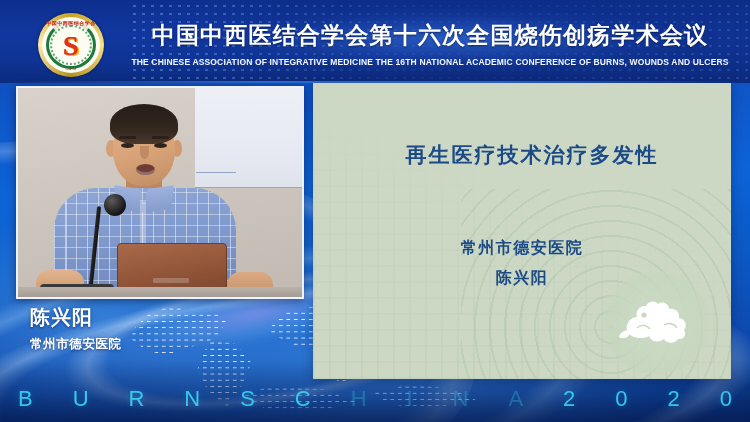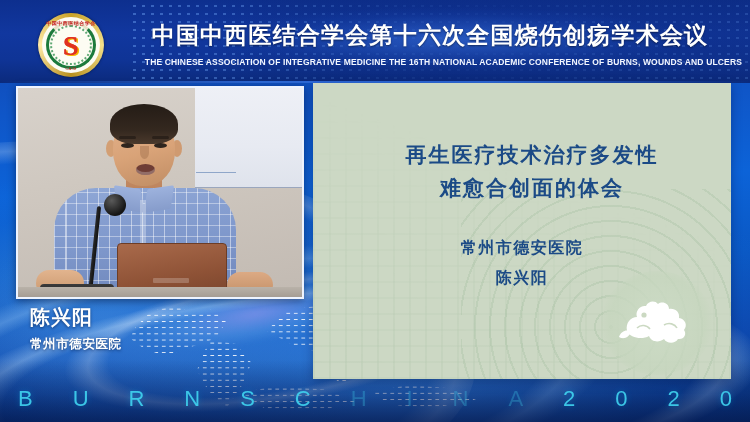--- a/index.html
+++ b/index.html
@@ -55,21 +55,21 @@
     font-size:4px; color:#b01818; letter-spacing:.3px; white-space:nowrap; }
 
   #hdr-cn {
     position:absolute; left:0; right:8px; top:20px; text-align:center;
     font-family:"DejaVu Sans","Liberation Sans",sans-serif;
     font-size:23px; font-weight:bold; color:#ffffff; letter-spacing:1.2px;
     text-shadow:0 1px 2px rgba(0,0,0,0.45);
     padding-left:118px;
   }
   #hdr-en {
-    position:absolute; left:0; right:8px; top:57px; text-align:right;
+    position:absolute; left:0; right:8px; top:57px; text-align:center;
     font-size:8.5px; font-weight:bold; color:#f2f6ff; letter-spacing:0.15px;
     padding-left:118px; white-space:nowrap;
   }
 
   
   #worldmap { position:absolute; left:130px; top:300px; width:560px; height:122px; opacity:.95; }
   .wm-blob { position:absolute;
     background-image:radial-gradient(ellipse 2.2px 1.4px at 50% 50%, rgba(255,255,255,0.95) 0 65%, rgba(255,255,255,0) 66%);
     background-size:7.5px 6.2px; }
 
@@ -270,21 +270,20 @@
       <path fill="#ffffff" d="M10 36 C8 28, 14 22, 20 22 C18 16, 23 10, 29 11 C31 6, 38 5, 41 9 C45 6, 52 8, 52 14 C58 13, 63 17, 62 23 C68 24, 71 30, 67 35 C70 39, 67 45, 61 44 C58 49, 50 49, 47 44 C42 48, 34 47, 32 41 C25 45, 13 43, 10 36 Z"></path>
       <path fill="#ffffff" d="M46 16 C52 13, 60 17, 61 24 C56 22, 50 21, 46 23 Z"></path>
       <circle cx="27" cy="20" r="2.6" fill="#cbd9c2"></circle>
       <path fill="none" stroke="#cbd9c2" stroke-width="1.6" d="M20 33 C24 29, 30 30, 33 34"></path>
       <path fill="none" stroke="#cbd9c2" stroke-width="1.6" d="M47 30 C52 27, 58 29, 60 33"></path>
       <path fill="#ffffff" d="M2 42 C4 36, 10 34, 14 37 C12 42, 7 45, 2 42 Z"></path>
     </svg>
 
     <div id="slide-title">
       <div>再生医疗技术治疗多发性</div>
-      <div>难愈合创面的体会</div>
     </div>
     <div id="slide-sub">
       <div>常州市德安医院</div>
       <div>陈兴阳</div>
     </div>
   </div>
 
   <div id="wordmark">
     <span>B</span>
     <span>U</span>

